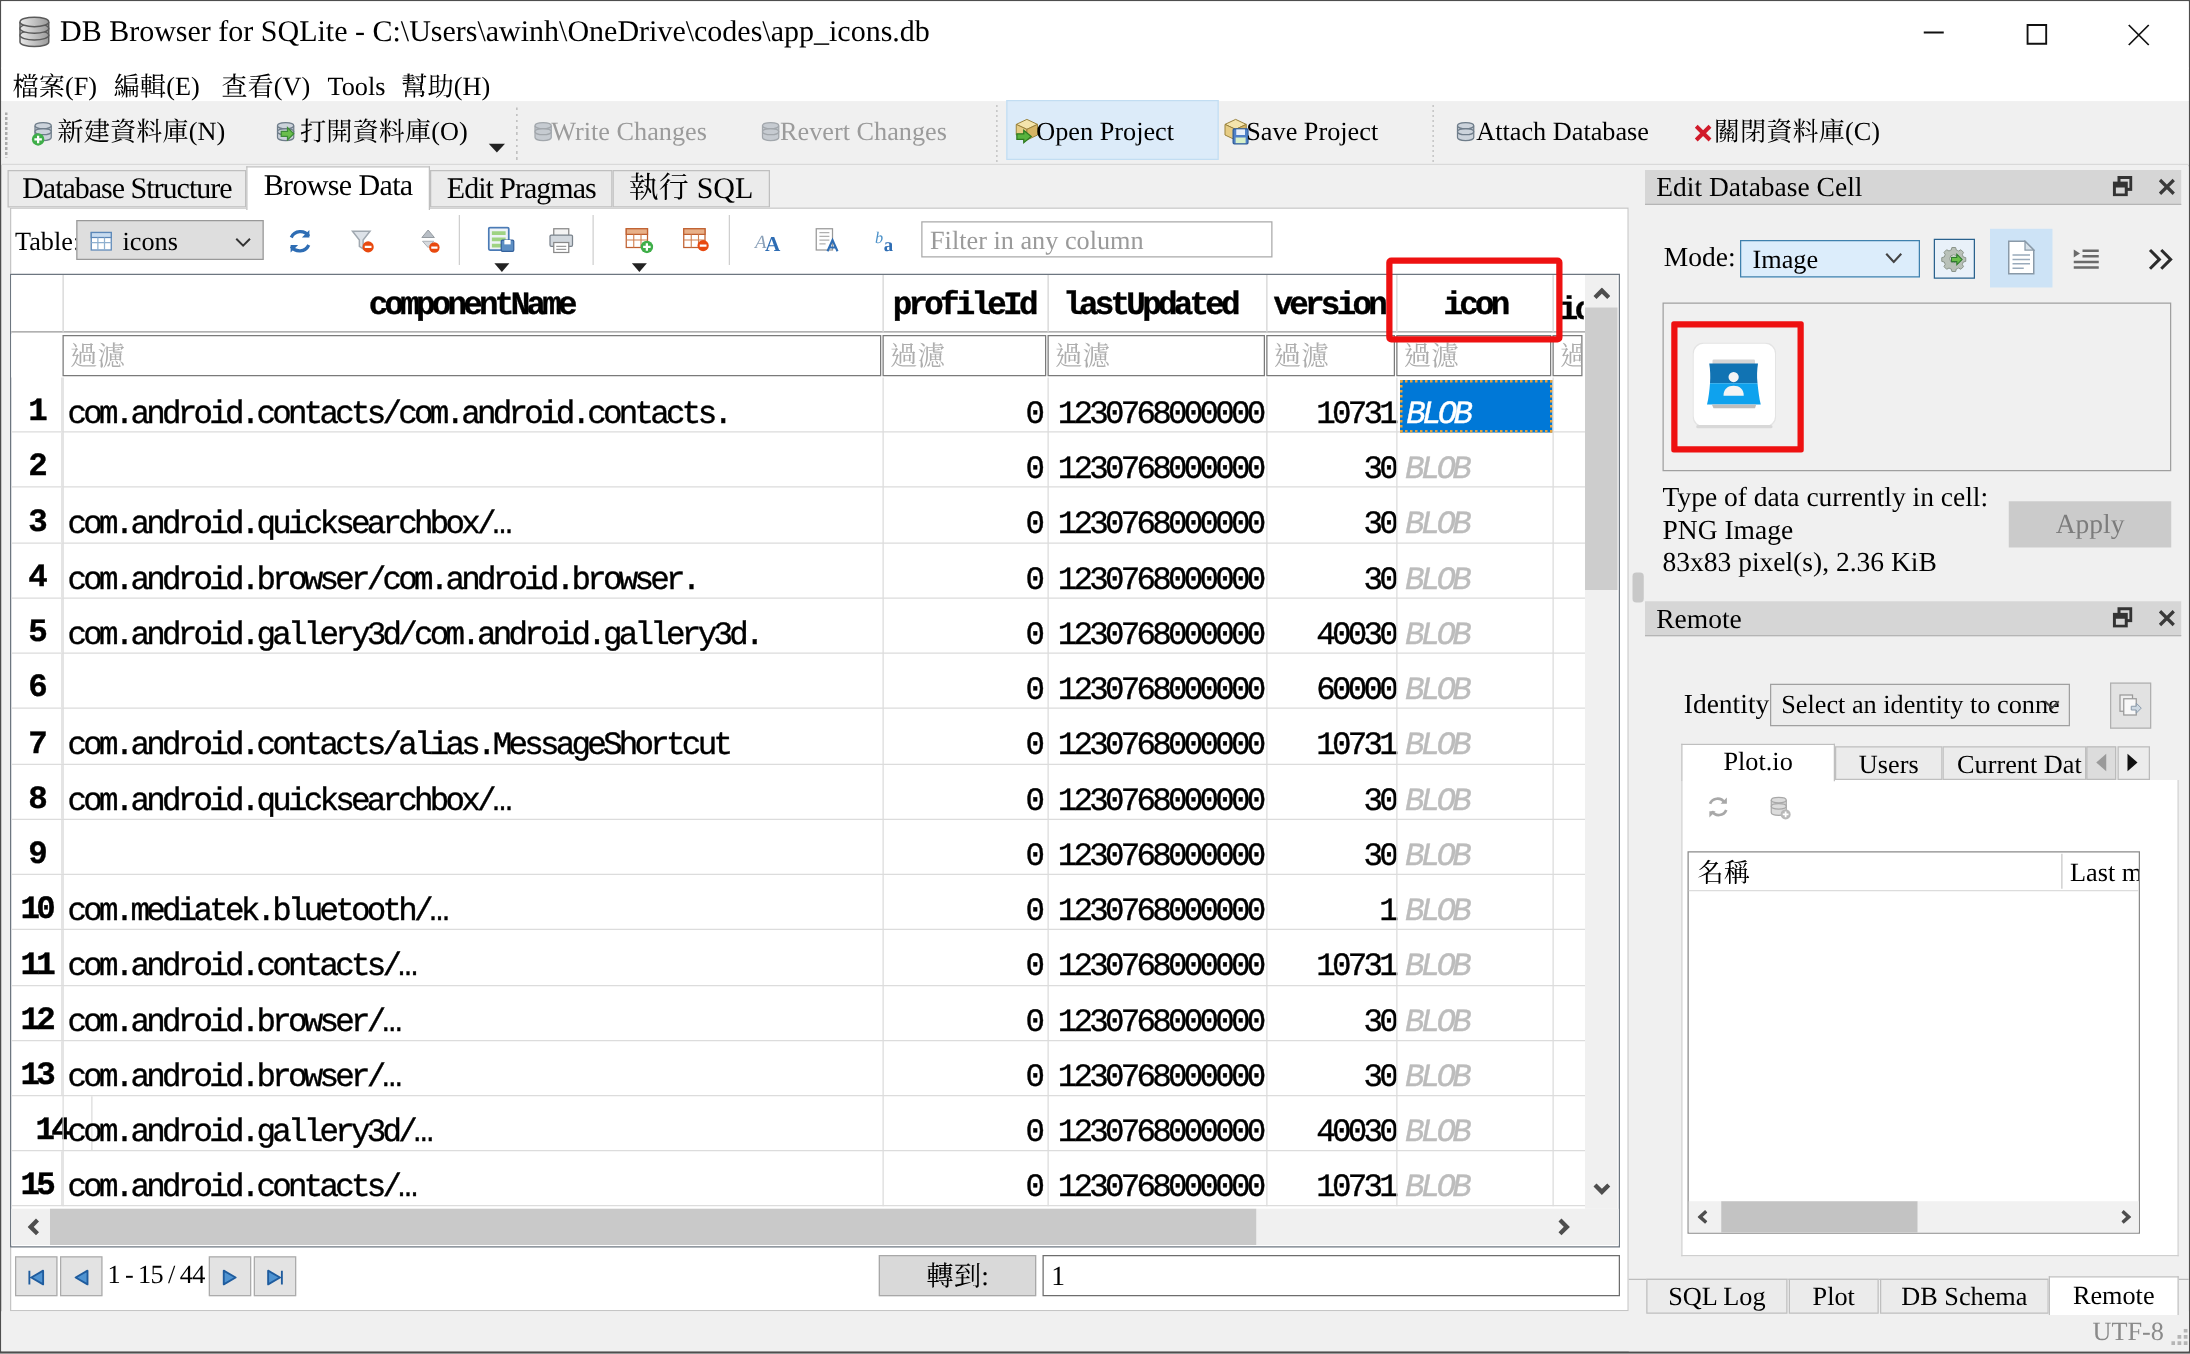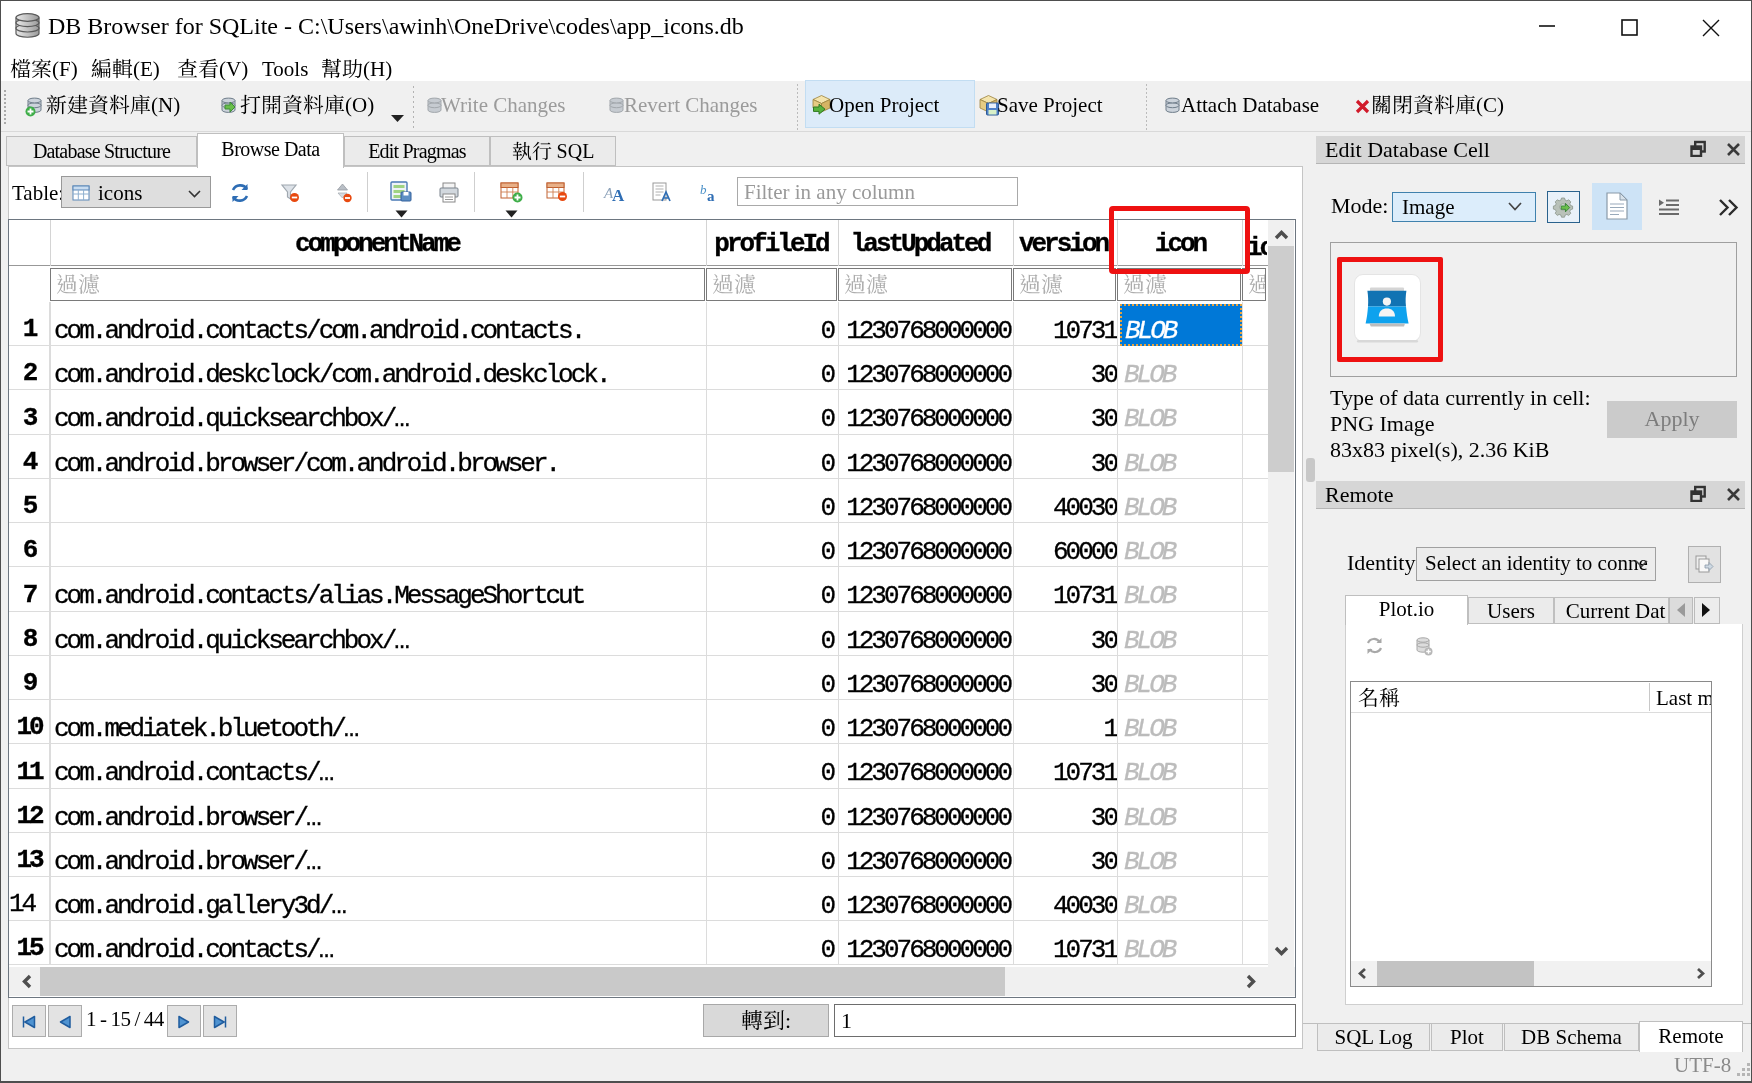--- a/index.html
+++ b/index.html
@@ -4,21 +4,21 @@
 *{margin:0;padding:0;box-sizing:border-box}
 html,body{width:1752px;height:1083px;overflow:hidden}
 #root{position:relative;width:1752px;height:1083px;background:#f0f0f0;font-family:"Liberation Serif",serif;color:#000}
 .abs{position:absolute}
 .cj{width:1em;height:1em;vertical-align:-0.13em;fill:currentColor}
 .mono{font-family:"Liberation Mono",monospace;-webkit-text-stroke:0.3px}
 .sep{position:absolute;width:1px;background:#c9c9c9}
 .hline{position:absolute;height:1px;background:#c9c9c9}
 .tbtxt{font-size:21px;white-space:nowrap}
 .gray{color:#9b9b9b}
-.tab{position:absolute;border:1px solid #bfbfbf;background:#ebebeb;text-align:center;font-size:20px}
+.tab{position:absolute;border:1px solid #bfbfbf;background:#ebebeb;text-align:center;font-size:24px}
 .icon{position:absolute}
 
 </style></head><body>
 <div id="root">
 <svg width="0" height="0" style="position:absolute">
       <defs>
         <path id="c0" d="M43 6 42 7C45 10 49 16 50 20C56 25 61 13 43 6ZM80 6C79 11 76 17 73 22H68V8C70 8 71 7 71 6L62 5V22H43C43 21 43 20 43 18H41C41 22 39 26 36 28C34 26 29 22 29 22L25 28H24V8C26 7 27 6 27 5L18 4V28H4L5 31H16C14 45 10 60 3 71L4 72C10 66 14 58 18 50V96H19C21 96 24 94 24 93V45C27 49 30 55 31 59C37 64 42 52 24 43V31H34C33 32 33 33 33 34C34 37 38 36 40 35C42 33 43 30 43 25H86C85 28 84 30 84 32L82 31L78 34H53L46 31V55H46C50 55 51 54 51 53V51H79V54H80C83 54 85 53 85 52V37C87 37 88 36 88 36L85 33C88 32 91 28 93 26C95 26 96 26 97 25L90 18L86 22H76C80 18 84 14 86 10C88 10 90 10 90 8ZM51 48V37H79V48ZM46 76H62V87H46ZM85 76V87H68V76ZM46 73V62H62V73ZM85 73H68V62H85ZM40 60V96H41C44 96 46 94 46 94V90H85V95H86C88 95 91 94 91 94V63C93 62 94 62 95 61L87 56L84 60H47L40 56Z"></path>
         <path id="c1" d="M40 76 33 69C25 80 14 88 5 92L6 94C16 91 27 85 36 76C38 77 39 76 40 76ZM61 72 60 73C68 78 81 87 86 92C94 95 95 80 61 72ZM84 26 80 32H71C72 30 72 29 72 28C74 28 76 27 76 26L66 23C66 26 65 29 64 32H41L47 25C50 25 51 24 51 23L42 19C40 22 37 27 33 32H8L9 34H31C28 38 26 41 24 44C32 45 40 46 47 48C39 52 27 55 11 57L12 59C31 57 44 54 53 50C62 52 70 55 76 58C83 61 90 52 60 46C65 43 68 39 70 34H90C91 34 92 34 92 33C89 30 84 26 84 26ZM53 45C47 44 40 43 32 42C35 40 37 37 39 34H62C60 38 58 42 53 45ZM87 58 82 64H53V57C56 57 57 56 57 54L46 53V64H5L6 67H46V96H48C50 96 53 94 53 94V67H93C94 67 95 66 95 65C92 62 87 58 87 58ZM15 10 14 11C14 15 12 20 9 22C7 23 5 24 6 26C7 29 10 29 12 27C15 26 17 23 17 18H84C83 20 82 23 81 25L83 26C85 24 89 21 91 19C93 19 94 18 95 18L88 11L83 15H54C57 13 56 6 44 3L43 4C46 6 49 11 49 14L50 15H16C16 14 16 12 15 10Z"></path>
         <path id="c2" d="M12 67H10C10 73 8 80 5 83C3 85 2 87 3 88C5 90 8 90 10 87C12 84 14 77 12 67ZM27 64 26 65C28 68 30 75 30 80C35 84 41 73 27 64ZM19 66 18 66C19 71 19 79 18 86C23 91 30 80 19 66ZM26 44 25 45C26 47 28 51 29 55L11 56C20 48 29 36 34 28C36 28 38 28 38 27L30 21C28 25 26 29 23 33L11 34C16 27 22 17 26 10C28 11 29 10 30 9L20 4C18 12 12 26 8 32C7 32 5 33 5 33L9 42C9 41 10 41 11 40C14 39 18 38 21 37C17 44 12 50 7 55C6 55 4 56 4 56L8 64C8 64 9 63 10 62C18 60 25 58 30 57C31 59 31 61 31 63C36 68 42 56 26 44ZM40 12V40C40 59 39 79 30 95L31 96C45 81 46 58 46 41H82V44H83C85 44 88 43 89 42V26C90 26 91 25 92 24L85 19L82 22H46V15C60 14 76 12 86 10C88 11 90 12 91 11L84 4C76 7 59 11 46 13L40 10ZM52 67V54H60V67ZM64 90V70H72V88H73C76 88 77 87 77 86V70H86V88C86 89 85 89 84 89C83 89 78 89 78 89V90C80 91 82 91 83 92C83 93 84 94 84 95C90 94 91 92 91 88V54C93 54 94 54 95 53L88 47L85 51H53L46 48V95H47C50 95 52 93 52 93V70H60V92H60C63 92 64 90 64 90ZM46 38V25H82V38ZM86 67H77V54H86ZM72 67H64V54H72Z"></path>
         <path id="c3" d="M38 13 34 18H27V8C29 8 30 7 30 5L21 4V18H4L5 21H21V30H14L7 27V66H8C11 66 13 64 13 64V61H21V72H3L4 75H21V96H22C25 96 27 94 27 94V75H43C45 75 46 75 46 74C43 71 38 67 38 67L34 72H27V61H35V65H36C38 65 40 64 41 63V34C42 33 43 33 44 32L37 27L34 30H27V21H43C45 21 46 21 46 20C43 17 38 13 38 13ZM35 33V44H27V33ZM35 58H27V47H35ZM21 33V44H13V33ZM13 58V47H21V58ZM88 31 84 36H43L44 39H50V78H40L40 81H79V96H80C83 96 85 94 85 94V81H95C96 81 97 80 97 79C95 76 90 72 90 72L86 78H85V39H93C95 39 96 38 96 37C93 34 88 31 88 31ZM79 78H56V67H79ZM79 39V50H56V39ZM79 64H56V52H79ZM56 25V12H80V25ZM49 6V32H50C54 32 56 31 56 31V28H80V32H81C84 32 86 30 86 30V12C88 12 89 12 90 11L83 5L80 9H57Z"></path>
@@ -350,21 +350,20 @@
 <div class="abs" style="top:0px;left:0;width:100%;height:44px;border-bottom:1px solid #dcdcdc">
         <div class="abs" style="left:0;top:0;width:41px;height:43px;border-right:1px solid #dcdcdc;font-weight:bold;text-align:center;line-height:55px">1</div>
         <div class="abs" style="left:45px;top:14px;white-space:nowrap">com.android.contacts/com.android.contacts.</div>
         <div class="abs" style="left:714px;top:14px;width:110px;text-align:right">0</div>
         <div class="abs" style="left:831px;top:14px;width:170px;text-align:right">1230768000000</div>
         <div class="abs" style="left:1007px;top:14px;width:100px;text-align:right">10731</div>
         <div class="abs" style="left:1111px;top:2px;width:122px;height:42px;background:#0078d7;outline:2px dotted #e8a33d;outline-offset:-2px;color:#fff;font-style:italic;padding:12px 0 0 5px">BLOB</div>
       </div>
 <div class="abs" style="top:44px;left:0;width:100%;height:44px;border-bottom:1px solid #dcdcdc">
         <div class="abs" style="left:0;top:0;width:41px;height:43px;border-right:1px solid #dcdcdc;font-weight:bold;text-align:center;line-height:55px">2</div>
-        <div class="abs" style="left:45px;top:14px;white-space:nowrap">com.android.deskclock/com.android.deskclock.</div>
         <div class="abs" style="left:714px;top:14px;width:110px;text-align:right">0</div>
         <div class="abs" style="left:831px;top:14px;width:170px;text-align:right">1230768000000</div>
         <div class="abs" style="left:1007px;top:14px;width:100px;text-align:right">30</div>
         <div class="abs" style="left:1115px;top:14px;color:#bcbcbc;font-style:italic">BLOB</div>
       </div>
 <div class="abs" style="top:88px;left:0;width:100%;height:45px;border-bottom:1px solid #dcdcdc">
         <div class="abs" style="left:0;top:0;width:41px;height:44px;border-right:1px solid #dcdcdc;font-weight:bold;text-align:center;line-height:56px">3</div>
         <div class="abs" style="left:45px;top:14px;white-space:nowrap">com.android.quicksearchbox/…</div>
         <div class="abs" style="left:714px;top:14px;width:110px;text-align:right">0</div>
         <div class="abs" style="left:831px;top:14px;width:170px;text-align:right">1230768000000</div>
@@ -374,20 +373,21 @@
 <div class="abs" style="top:133px;left:0;width:100%;height:44px;border-bottom:1px solid #dcdcdc">
         <div class="abs" style="left:0;top:0;width:41px;height:43px;border-right:1px solid #dcdcdc;font-weight:bold;text-align:center;line-height:55px">4</div>
         <div class="abs" style="left:45px;top:14px;white-space:nowrap">com.android.browser/com.android.browser.</div>
         <div class="abs" style="left:714px;top:14px;width:110px;text-align:right">0</div>
         <div class="abs" style="left:831px;top:14px;width:170px;text-align:right">1230768000000</div>
         <div class="abs" style="left:1007px;top:14px;width:100px;text-align:right">30</div>
         <div class="abs" style="left:1115px;top:14px;color:#bcbcbc;font-style:italic">BLOB</div>
       </div>
 <div class="abs" style="top:177px;left:0;width:100%;height:44px;border-bottom:1px solid #dcdcdc">
         <div class="abs" style="left:0;top:0;width:41px;height:43px;border-right:1px solid #dcdcdc;font-weight:bold;text-align:center;line-height:55px">5</div>
+        <div class="abs" style="left:45px;top:14px;white-space:nowrap">com.android.gallery3d/com.android.gallery3d.</div>
         <div class="abs" style="left:714px;top:14px;width:110px;text-align:right">0</div>
         <div class="abs" style="left:831px;top:14px;width:170px;text-align:right">1230768000000</div>
         <div class="abs" style="left:1007px;top:14px;width:100px;text-align:right">40030</div>
         <div class="abs" style="left:1115px;top:14px;color:#bcbcbc;font-style:italic">BLOB</div>
       </div>
 <div class="abs" style="top:221px;left:0;width:100%;height:44px;border-bottom:1px solid #dcdcdc">
         <div class="abs" style="left:0;top:0;width:41px;height:43px;border-right:1px solid #dcdcdc;font-weight:bold;text-align:center;line-height:55px">6</div>
         <div class="abs" style="left:714px;top:14px;width:110px;text-align:right">0</div>
         <div class="abs" style="left:831px;top:14px;width:170px;text-align:right">1230768000000</div>
         <div class="abs" style="left:1007px;top:14px;width:100px;text-align:right">60000</div>
@@ -442,21 +442,21 @@
       </div>
 <div class="abs" style="top:531px;left:0;width:100%;height:44px;border-bottom:1px solid #dcdcdc">
         <div class="abs" style="left:0;top:0;width:41px;height:43px;border-right:1px solid #dcdcdc;font-weight:bold;text-align:center;line-height:55px">13</div>
         <div class="abs" style="left:45px;top:14px;white-space:nowrap">com.android.browser/…</div>
         <div class="abs" style="left:714px;top:14px;width:110px;text-align:right">0</div>
         <div class="abs" style="left:831px;top:14px;width:170px;text-align:right">1230768000000</div>
         <div class="abs" style="left:1007px;top:14px;width:100px;text-align:right">30</div>
         <div class="abs" style="left:1115px;top:14px;color:#bcbcbc;font-style:italic">BLOB</div>
       </div>
 <div class="abs" style="top:575px;left:0;width:100%;height:44px;border-bottom:1px solid #dcdcdc">
-        <div class="abs" style="left:0;top:0;width:41px;height:43px;border-right:1px solid #dcdcdc;font-weight:normal;text-align:left;line-height:55px">14</div>
+        <div class="abs" style="left:0;top:0;width:65px;height:43px;border-right:1px solid #dcdcdc;font-weight:bold;text-align:center;line-height:55px">14</div>
         <div class="abs" style="left:45px;top:14px;white-space:nowrap">com.android.gallery3d/…</div>
         <div class="abs" style="left:714px;top:14px;width:110px;text-align:right">0</div>
         <div class="abs" style="left:831px;top:14px;width:170px;text-align:right">1230768000000</div>
         <div class="abs" style="left:1007px;top:14px;width:100px;text-align:right">40030</div>
         <div class="abs" style="left:1115px;top:14px;color:#bcbcbc;font-style:italic">BLOB</div>
       </div>
 <div class="abs" style="top:619px;left:0;width:100%;height:44px;border-bottom:1px solid #dcdcdc">
         <div class="abs" style="left:0;top:0;width:41px;height:43px;border-right:1px solid #dcdcdc;font-weight:bold;text-align:center;line-height:55px">15</div>
         <div class="abs" style="left:45px;top:14px;white-space:nowrap">com.android.contacts/…</div>
         <div class="abs" style="left:714px;top:14px;width:110px;text-align:right">0</div>

